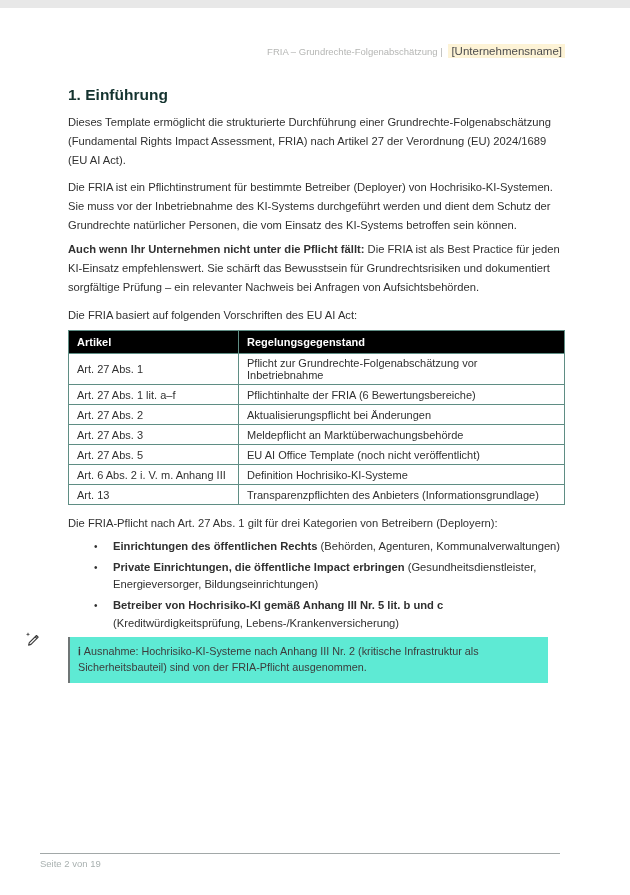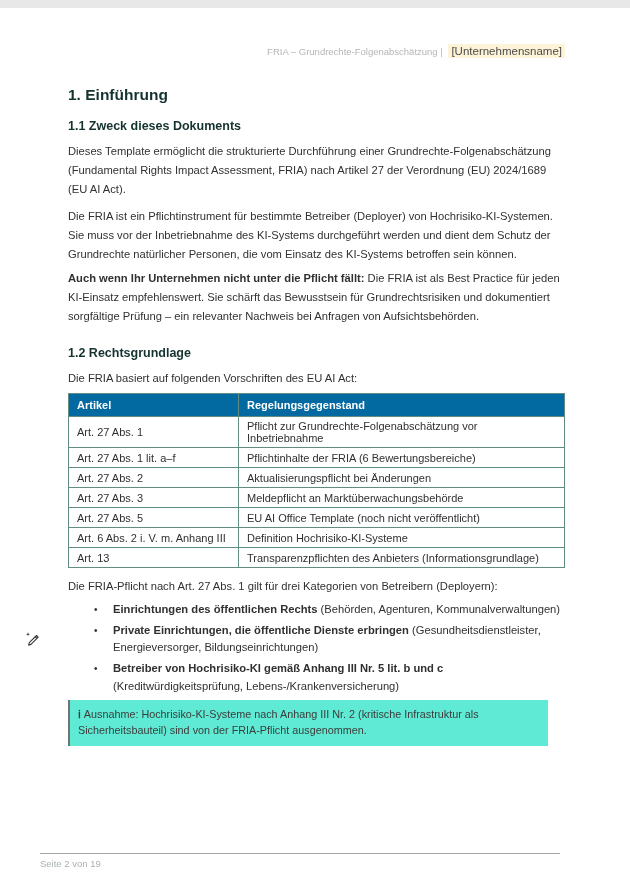--- a/index.html
+++ b/index.html
@@ -36,21 +36,21 @@
   .intro { margin-top:9px; }
   b, .bold { font-weight:bold; }
   
   table {
     width:497px; margin-top:5px;
     border-collapse:collapse;
     font-size:11px;
   }
   th, td { border:1px solid #5f8d84; text-align:left; vertical-align:middle; }
   th {
-    background:#0369a1; color:#ffffff; font-weight:bold;
+    background:#000000; color:#ffffff; font-weight:bold;
     padding:5px 8px; font-size:11px;
   }
   td { padding:3px 8px; height:20px; color:#303030; }
   col.c1 { width:170px; }
   
   .bullets { margin-top:5px; }
   .bullet { position:relative; padding-left:45px; font-size:11.2px; line-height:17.7px; margin-bottom:3px; }
   .bullet .marker { position:absolute; left:26px; top:0; font-size:10px; color:#303030; }
   
   .note {
@@ -92,26 +92,24 @@
       <path d="M8 4.2 L8.5 5.8 L10.1 6.3 L8.5 6.8 L8 8.4 L7.5 6.8 L5.9 6.3 L7.5 5.8 Z" fill="#3a3a3a"></path>
       <path d="M16.5 7.5 L18.2 9.2 L11 16.4 L8.6 17.1 L9.3 14.7 Z" stroke="#3a3a3a" stroke-width="1.1" stroke-linejoin="round" fill="none"></path>
       <path d="M15.2 8.8 L16.9 10.5" stroke="#3a3a3a" stroke-width="1.1"></path>
     </svg>
   </div>
 
   <div class="content">
 
     <h1>1. Einführung</h1>
 
-    <h2 class="h11">1.1 Zweck dieses Dokuments</h2>
     <p class="p1">Dieses Template ermöglicht die strukturierte Durchführung einer Grundrechte-Folgenabschätzung (Fundamental Rights Impact Assessment, FRIA) nach Artikel 27 der Verordnung (EU) 2024/1689 (EU AI Act).</p>
     <p class="p2">Die FRIA ist ein Pflichtinstrument für bestimmte Betreiber (Deployer) von Hochrisiko-KI-Systemen. Sie muss vor der Inbetriebnahme des KI-Systems durchgeführt werden und dient dem Schutz der Grundrechte natürlicher Personen, die vom Einsatz des KI-Systems betroffen sein können.</p>
     <p class="p3"><b>Auch wenn Ihr Unternehmen nicht unter die Pflicht fällt:</b><span> Die FRIA ist als Best Practice für jeden KI-Einsatz empfehlenswert. Sie schärft das Bewusstsein für Grundrechtsrisiken und dokumentiert sorgfältige Prüfung – ein relevanter Nachweis bei Anfragen von Aufsichtsbehörden.</span></p>
 
-    <h2 class="h12">1.2 Rechtsgrundlage</h2>
     <p class="intro">Die FRIA basiert auf folgenden Vorschriften des EU AI Act:</p>
 
     <table>
       <colgroup>
           <col class="c1">
           <col>
         </colgroup>
       <tbody>
           <tr>
         <th>Artikel</th>
@@ -148,21 +146,21 @@
     </tbody>
       </table>
 
     <p class="intro">Die FRIA-Pflicht nach Art. 27 Abs. 1 gilt für drei Kategorien von Betreibern (Deployern):</p>
 
     <div class="bullets">
       <div class="bullet">
         <span class="marker">•</span><b>Einrichtungen des öffentlichen Rechts</b><span> (Behörden, Agenturen, Kommunalverwaltungen)</span>
       </div>
       <div class="bullet">
-        <span class="marker">•</span><b>Private Einrichtungen, die öffentliche Dienste erbringen</b><span> (Gesundheitsdienstleister, Energieversorger, Bildungseinrichtungen)</span>
+        <span class="marker">•</span><b>Private Einrichtungen, die öffentliche Impact erbringen</b><span> (Gesundheitsdienstleister, Energieversorger, Bildungseinrichtungen)</span>
       </div>
       <div class="bullet">
         <span class="marker">•</span><b>Betreiber von Hochrisiko-KI gemäß Anhang III Nr. 5 lit. b und c</b><span> (Kreditwürdigkeitsprüfung, Lebens-/Krankenversicherung)</span>
       </div>
     </div>
 
     <div class="note">
       <span class="info">ℹ</span><span>Ausnahme: Hochrisiko-KI-Systeme nach Anhang III Nr. 2 (kritische Infrastruktur als Sicherheitsbauteil) sind von der FRIA-Pflicht ausgenommen.</span>
     </div>
 

